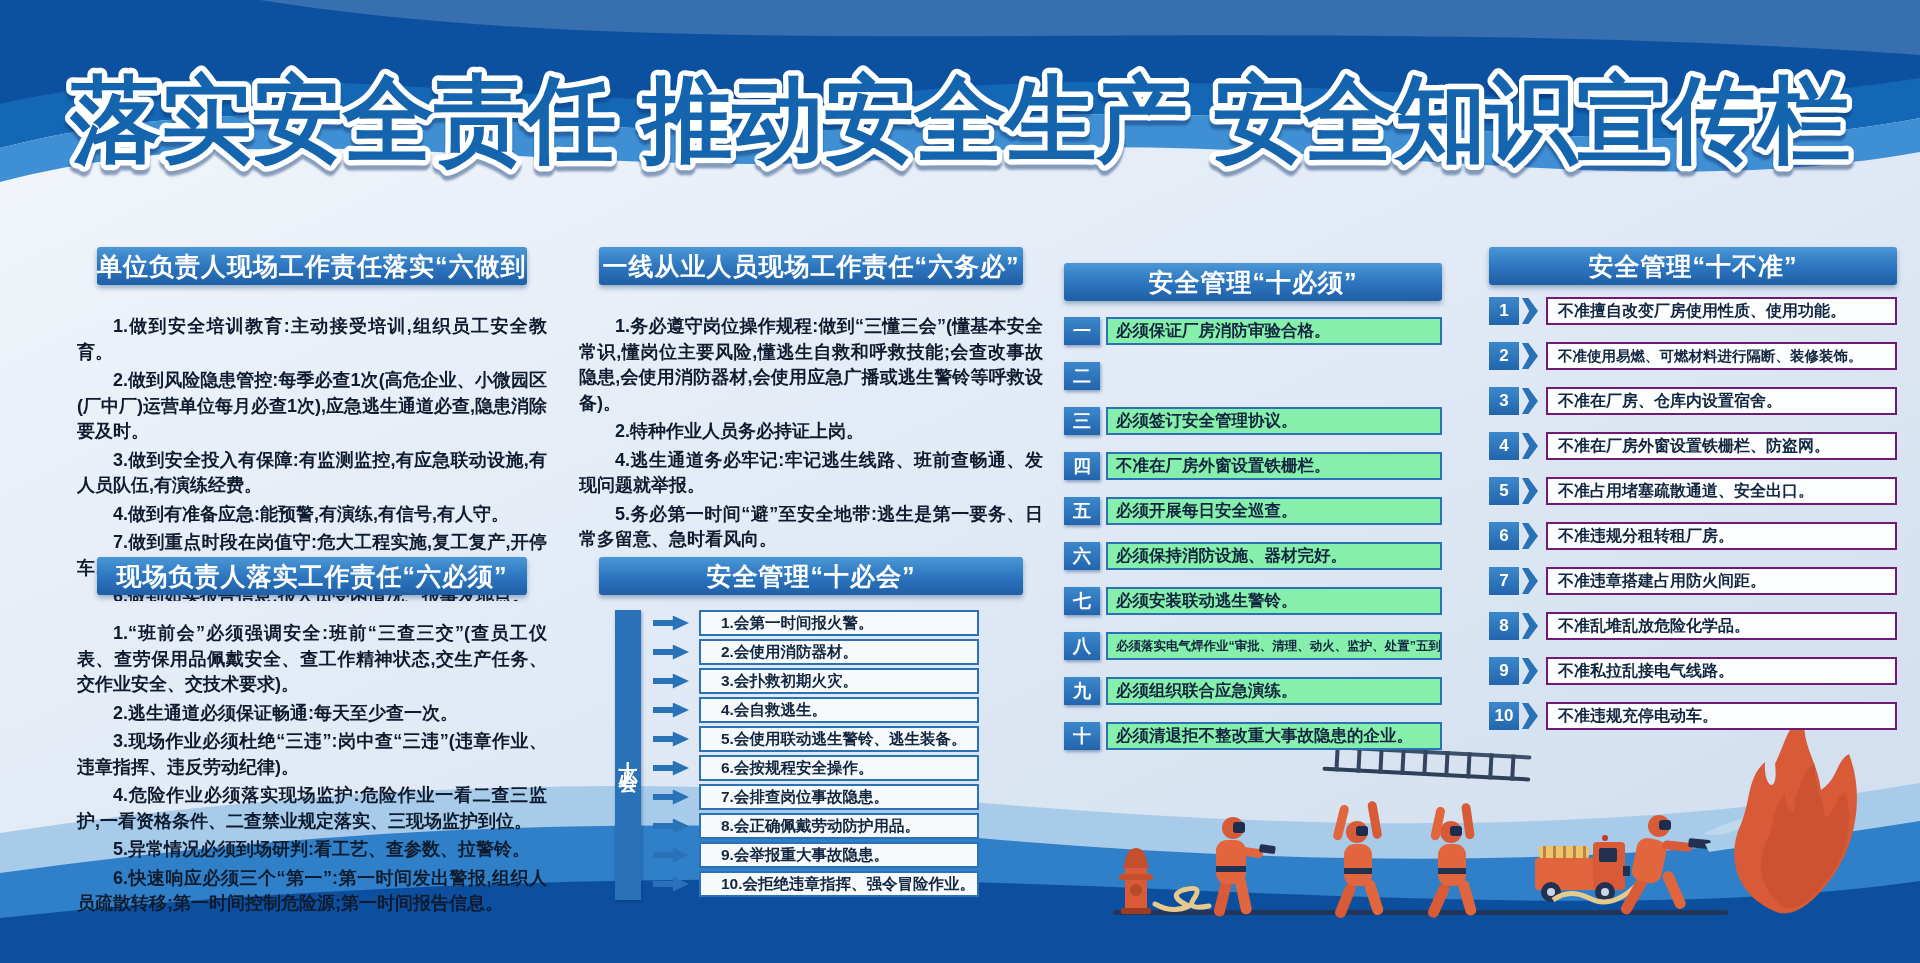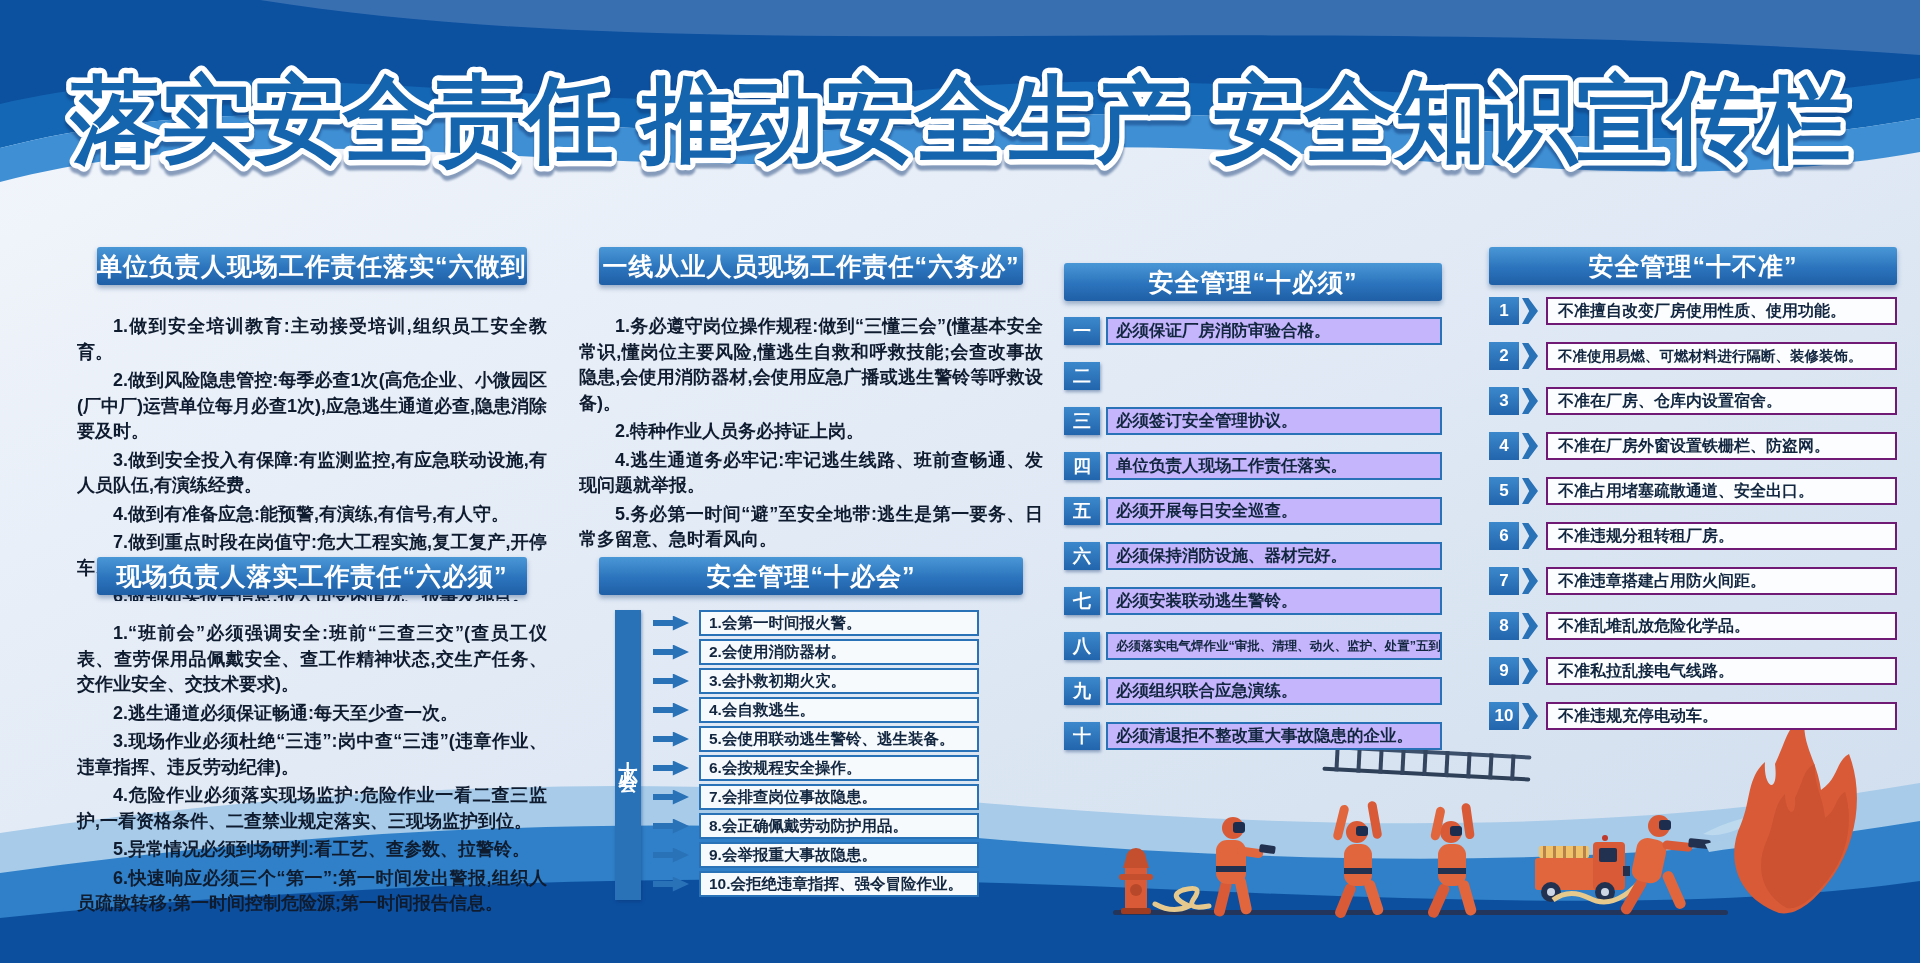--- a/index.html
+++ b/index.html
@@ -22,28 +22,28 @@
   
   .hui{display:flex;margin-top:15px;padding-left:40px;}
   .hui-bar{width:26px;background:#2a72b8;color:#fff;display:flex;align-items:center;justify-content:center;
            writing-mode:vertical-rl;text-orientation:upright;font-size:19px;font-weight:bold;
            letter-spacing:7px;margin-right:12px;box-shadow:1px 2px 3px rgba(10,50,110,.4);}
   .hui-rows{flex:1;}
   .hui-row{display:flex;align-items:center;margin-bottom:3px;height:26px;}
   .arr{width:36px;height:15px;background:#2a72b8;flex:0 0 36px;margin-right:10px;
        clip-path:polygon(0 30%,55% 30%,55% 0,100% 50%,55% 100%,55% 70%,0 70%);}
   .hui-box{flex:0 0 280px;border:2px solid #2a72b8;background:#f7fafd;height:26px;line-height:22px;
-           font-size:15.5px;font-weight:700;color:#12263f;padding-left:8px;white-space:nowrap;overflow:hidden;}
+           font-size:15.5px;font-weight:700;color:#12263f;padding-left:20px;white-space:nowrap;overflow:hidden;}
   
   .row3{display:flex;margin:0 2px 17px;height:28px;}
   .row3.first{margin-top:12px;}
   .num3{width:36px;background:linear-gradient(180deg,#3c88cc,#2265ad);color:#fff;font-size:18px;
         font-weight:bold;display:flex;align-items:center;justify-content:center;margin-right:6px;
         box-shadow:1px 2px 3px rgba(10,50,110,.4);}
-  .box3{flex:1;border:2px solid #2a72b8;background:#c4b5fd;display:flex;align-items:center;
+  .box3{flex:1;border:2px solid #2a72b8;background:#86efac;display:flex;align-items:center;
         padding-left:8px;font-size:16.5px;font-weight:700;color:#12263f;white-space:nowrap;overflow:hidden;}
   
   .row4{display:flex;align-items:center;margin:0 2px 17px;height:28px;}
   .row4.first{margin-top:12px;}
   .num4{width:30px;height:28px;background:linear-gradient(180deg,#3c88cc,#2265ad);color:#fff;
         font-weight:bold;font-size:17px;display:flex;align-items:center;justify-content:center;}
   .chev4{width:16px;height:26px;background:#2a72b8;margin:0 8px 0 3px;flex:0 0 16px;
          clip-path:polygon(0 0,40% 0,100% 50%,40% 100%,0 100%,45% 50%);}
   .box4{flex:1;border:2px solid #701a75;background:#fbfdff;height:28px;display:flex;align-items:center;
         padding-left:10px;font-size:16px;font-weight:700;color:#12263f;white-space:nowrap;overflow:hidden;}
@@ -155,21 +155,21 @@
     </div>
   <div class="row3">
       <span class="num3">二</span>
     </div>
   <div class="row3">
       <span class="num3">三</span>
       <span class="box3">必须签订安全管理协议。</span>
     </div>
   <div class="row3">
       <span class="num3">四</span>
-      <span class="box3">单位负责人现场工作责任落实。</span>
+      <span class="box3">不准在厂房外窗设置铁栅栏。</span>
     </div>
   <div class="row3">
       <span class="num3">五</span>
       <span class="box3">必须开展每日安全巡查。</span>
     </div>
   <div class="row3">
       <span class="num3">六</span>
       <span class="box3">必须保持消防设施、器材完好。</span>
     </div>
   <div class="row3">

